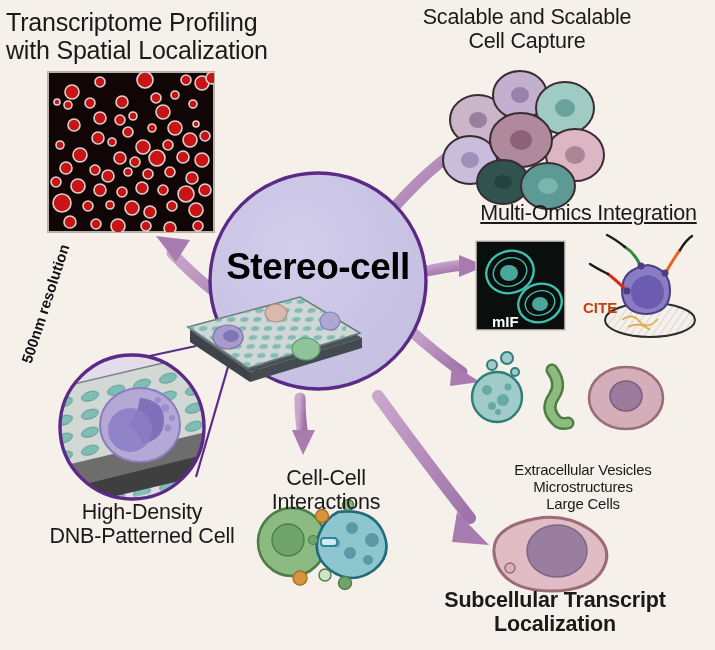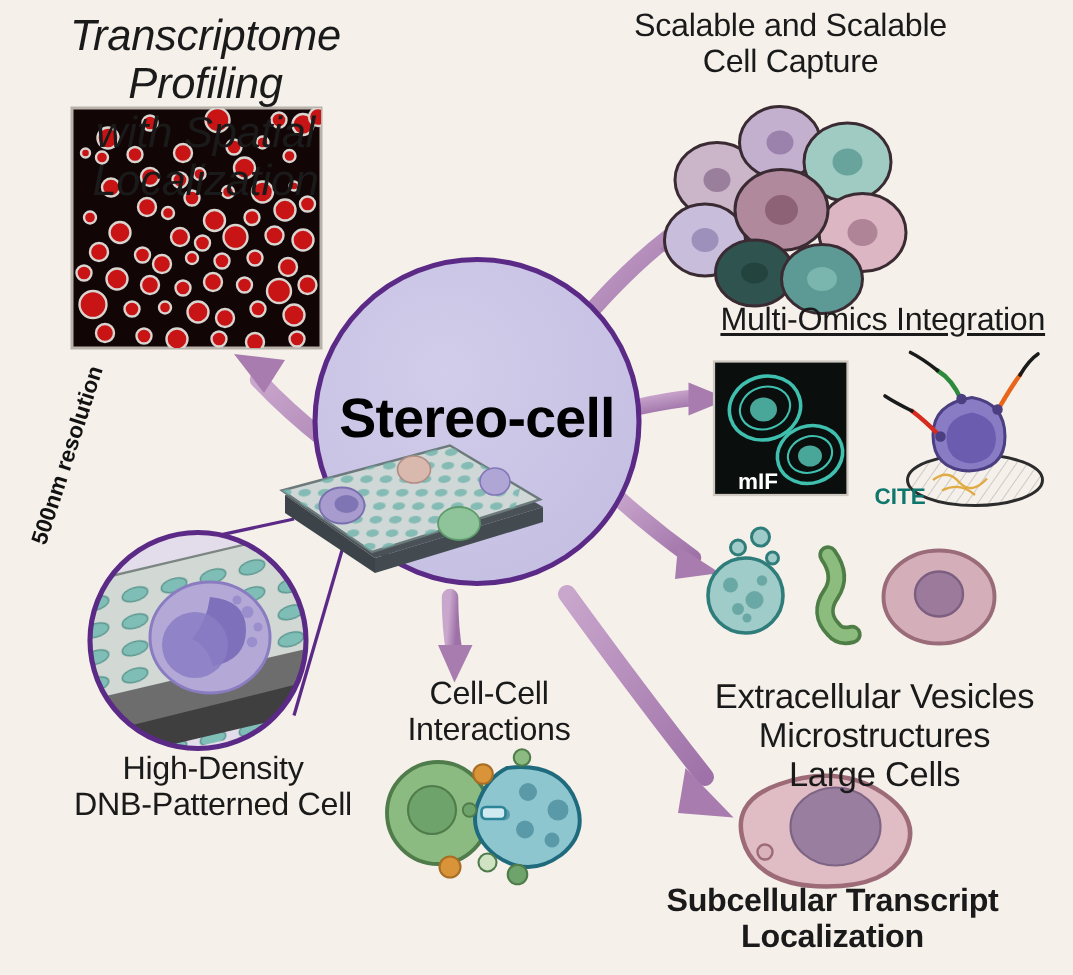--- a/index.html
+++ b/index.html
@@ -14,42 +14,41 @@
   #figure{position:absolute;inset:0;width:715px;height:650px;}
   .lbl{
     position:absolute;
     color:#1a1a1a;
     font-weight:400;
     line-height:1.12;
     text-align:center;
     white-space:pre-line;
     letter-spacing:-0.2px;
   }
-  #t-transcriptome{left:6px;  top:8px;   width:262px; font-size:29px; text-align:center;font-style:italic;}
+  #t-transcriptome{left:6px;  top:8px;   width:262px; font-size:25px; text-align:left;}
   #t-capture{      left:392px;top:5px;   width:270px; font-size:21.5px;}
   #t-multiomics{   left:462px;top:201px; width:253px; font-size:21.5px;text-decoration:underline;}
-  #t-ev{           left:455px;top:452px; width:256px; font-size:23px;}
+  #t-ev{           left:455px;top:462px; width:256px; font-size:15px;}
   #t-subcell{      left:405px;top:588px; width:300px; font-size:21.5px;font-weight:bold;}
-  #t-cellcell{     left:252px;top:450px; width:148px; font-size:21.5px;}
+  #t-cellcell{     left:252px;top:466px; width:148px; font-size:21.5px;}
   #t-dnb{          left:18px; top:500px; width:248px; font-size:21.5px;}
   #t-500nm{
     position:absolute;left:18px;top:360px;width:120px;
     font-size:15px;font-weight:700;color:#111;
     transform:rotate(-72deg);transform-origin:left top;
     white-space:nowrap;
   }
   #t-stereocell{
     position:absolute;left:218px;top:246px;width:200px;
     font-size:37px;font-weight:700;color:#000;text-align:center;
     letter-spacing:-0.5px;
-    margin-top:12px;
   }
   .mini-lbl{position:absolute;color:#ffffff;font-size:15px;font-weight:700;}
   #lbl-mif{left:492px;top:313px;color:#ffffff;}
-  #lbl-cite{left:583px;top:323px;color:#0f766e;}
+  #lbl-cite{left:583px;top:299px;color:#c2410c;}
 </style>
 </head>
 <body>
 
 <svg id="figure" viewBox="0 0 715 650" xmlns="http://www.w3.org/2000/svg">
   <defs>
     <linearGradient id="arrowGrad" x1="0" y1="0" x2="1" y2="1">
       <stop offset="0%" stop-color="#c9a6cc"></stop>
       <stop offset="100%" stop-color="#9e72a8"></stop>
     </linearGradient>

